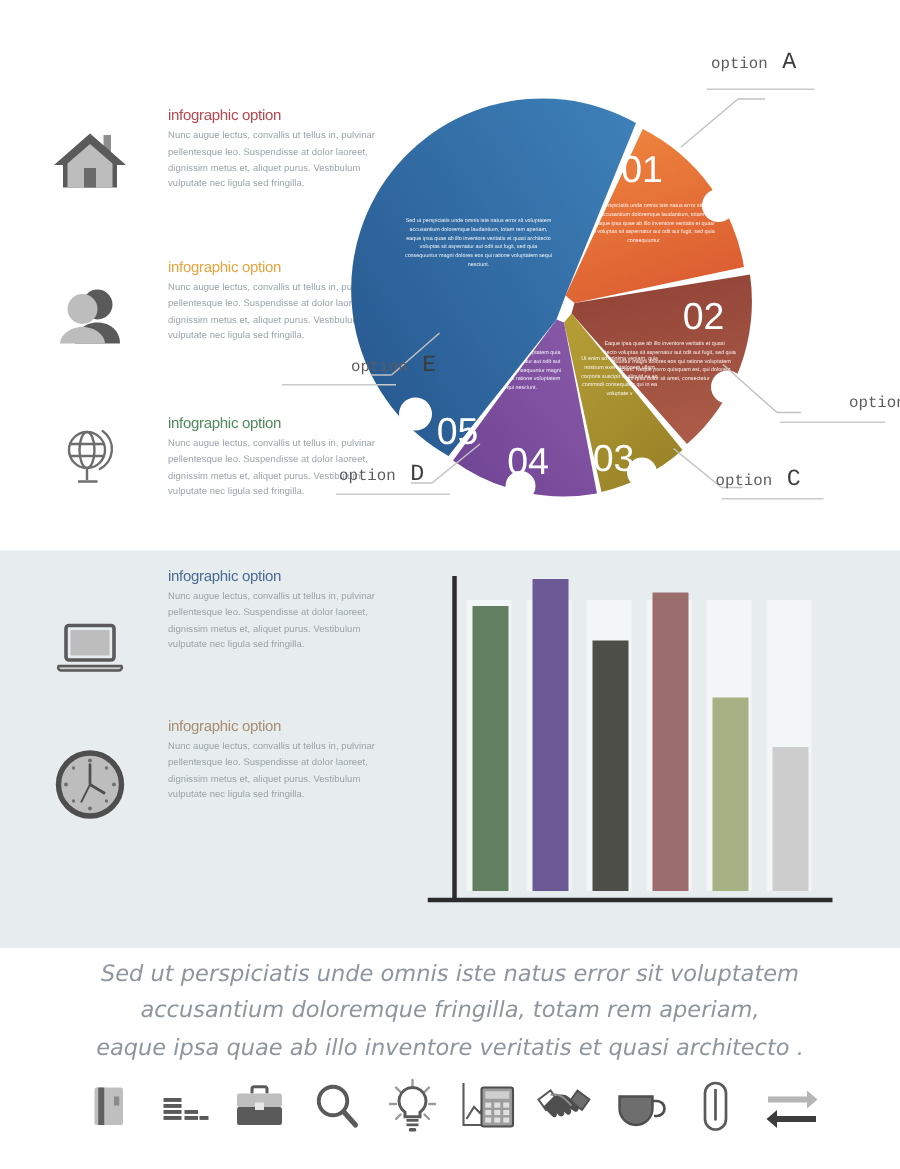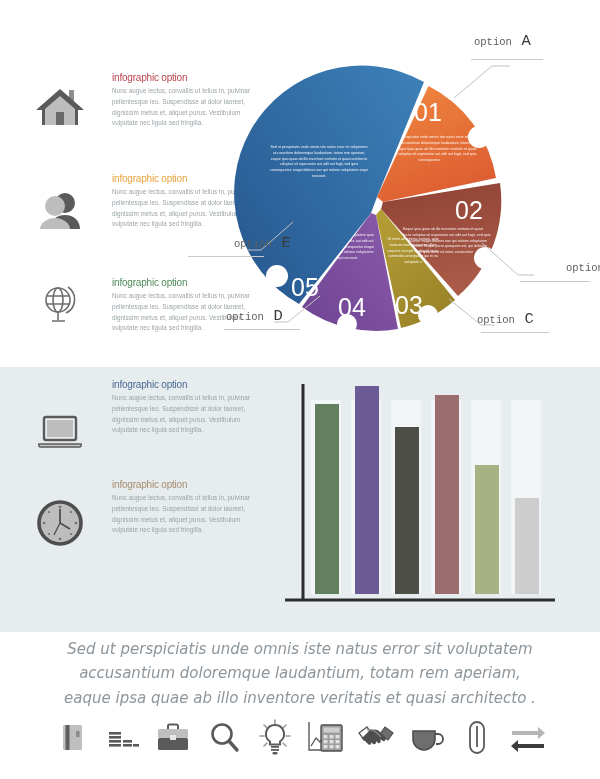--- a/index.html
+++ b/index.html
@@ -297,21 +297,21 @@
         <rect x="190" y="87" width="24" height="129" fill="#a6b184"></rect>
         <rect x="230" y="120" width="24" height="96" fill="#cdcdcd"></rect>
       </g>
       <line x1="18" y1="6" x2="18" y2="222" stroke="#2c2c2c" stroke-width="3"></line>
       <line x1="0" y1="222" x2="270" y2="222" stroke="#2c2c2c" stroke-width="3"></line>
     </svg>
   </div>
 
   <div class="quote">
     <div>Sed ut perspiciatis unde omnis iste natus error sit voluptatem</div>
-    <div>accusantium doloremque laudantium, totam rem aperiam,</div>
+    <div>accusantium doloremque fringilla, totam rem aperiam,</div>
     <div>eaque ipsa quae ab illo inventore veritatis et quasi architecto .</div>
   </div>
 
   <div class="strip">
     <div class="strip-inner">
 
       <div class="sicon">
         <svg viewBox="0 0 40 40">
           <rect x="11" y="8" width="19" height="25" rx="1.5" fill="#bfbfbf"></rect>
           <rect x="13.5" y="8" width="4" height="25" fill="#5f5f5f"></rect>

